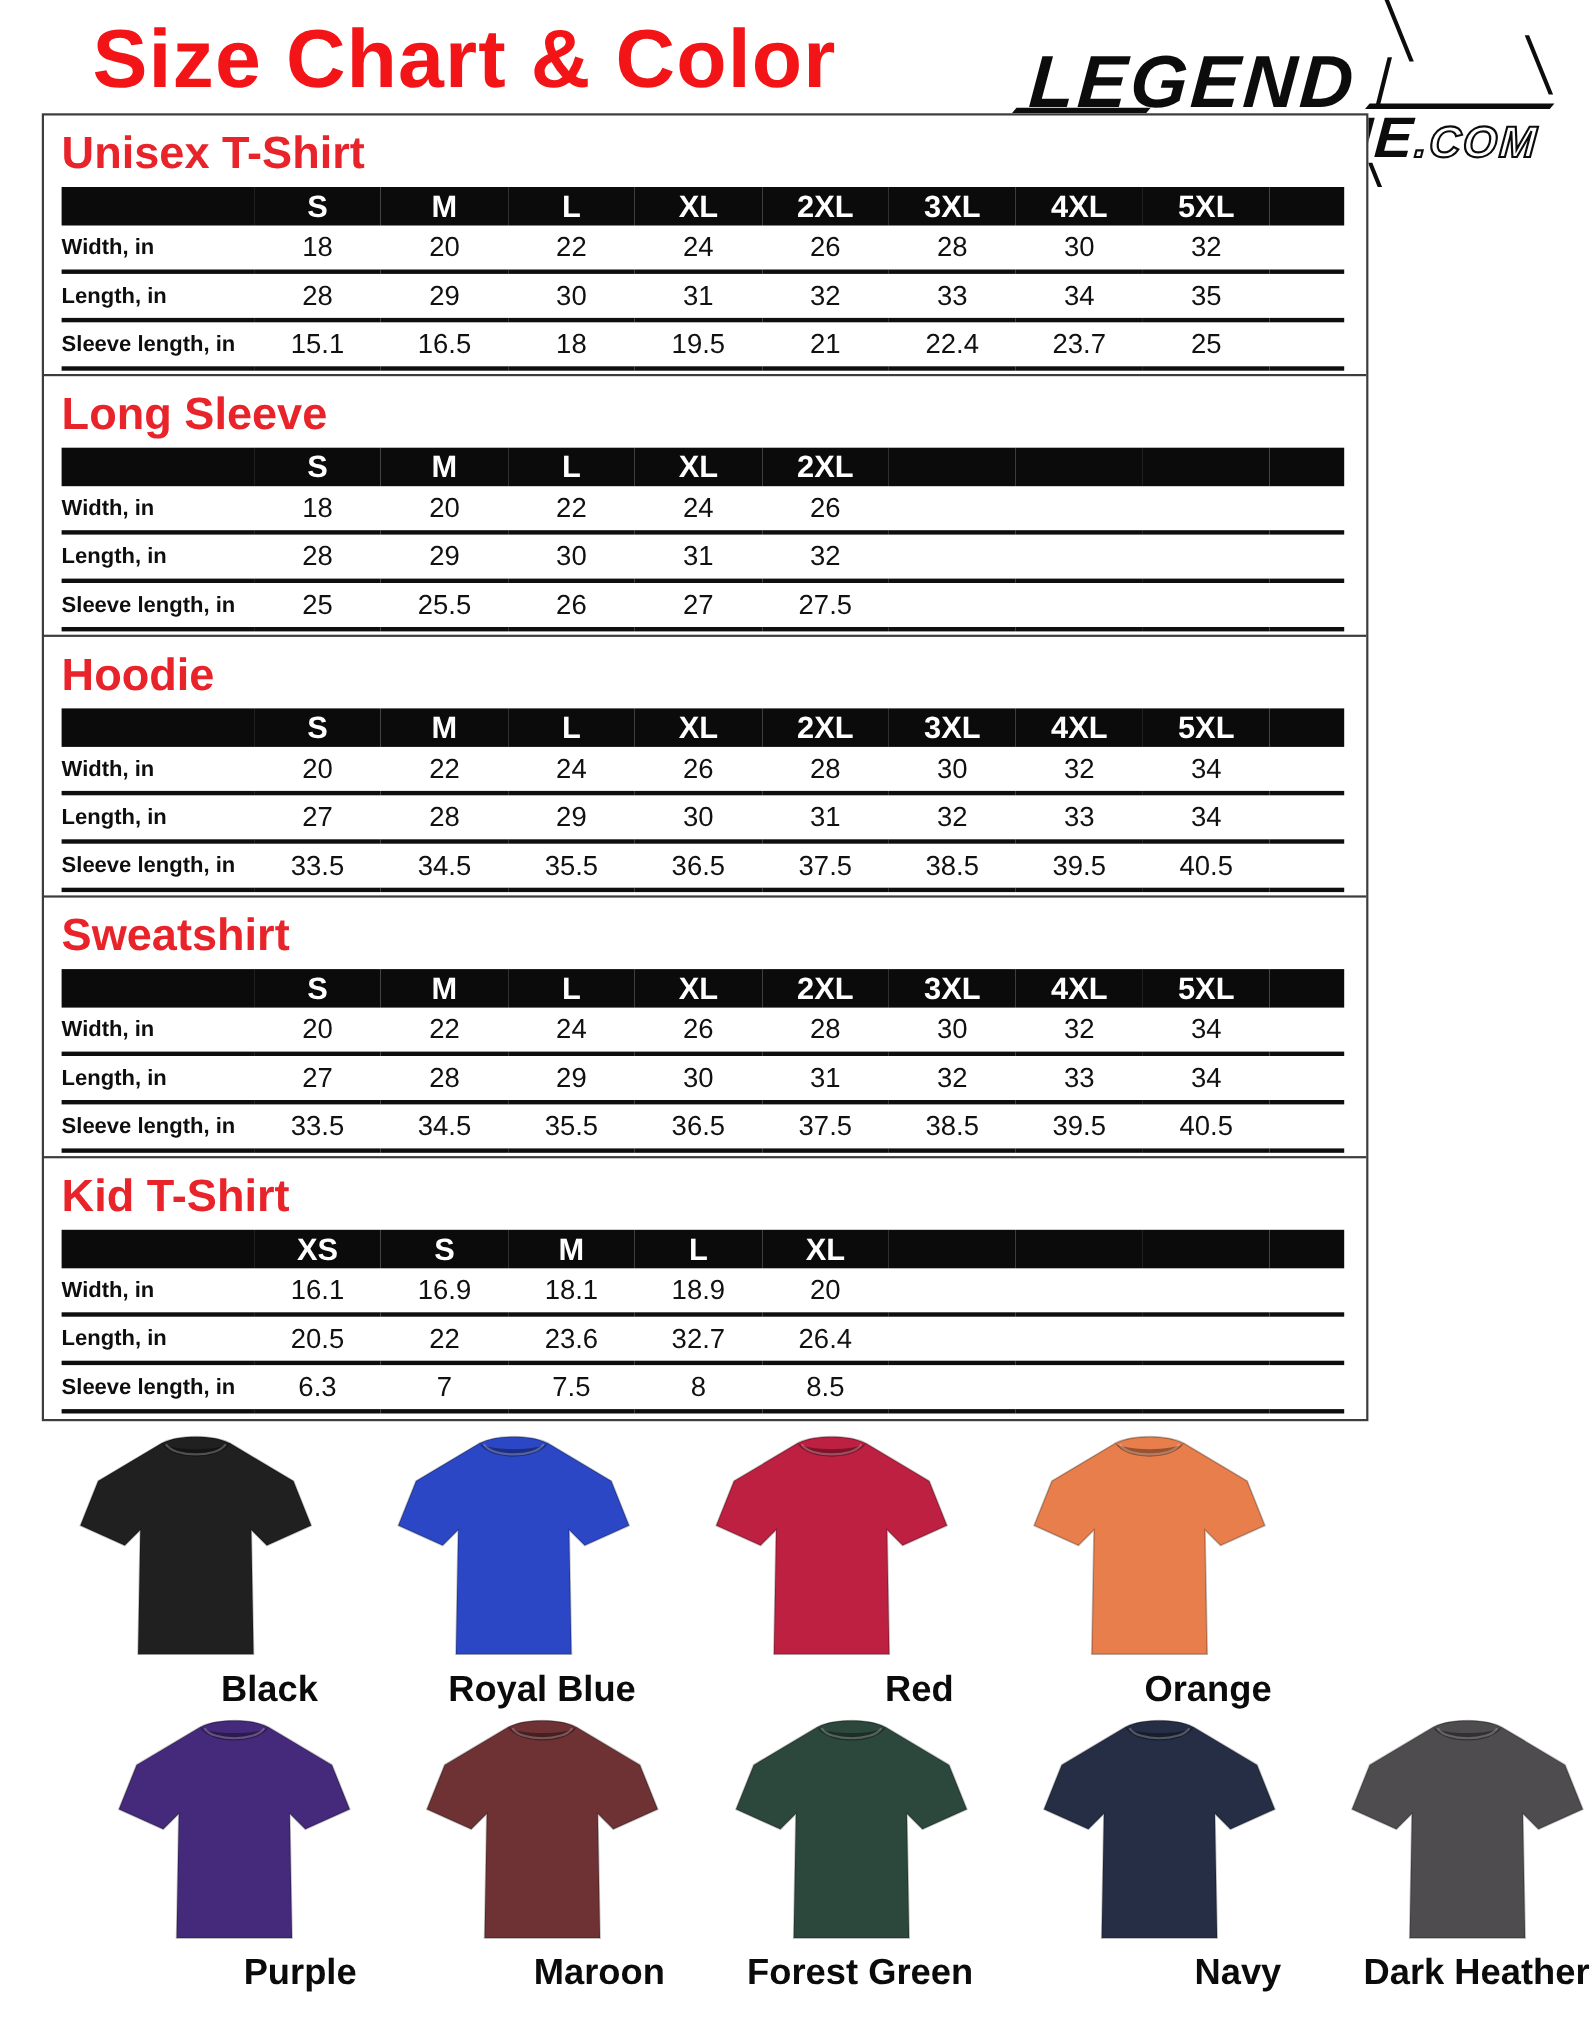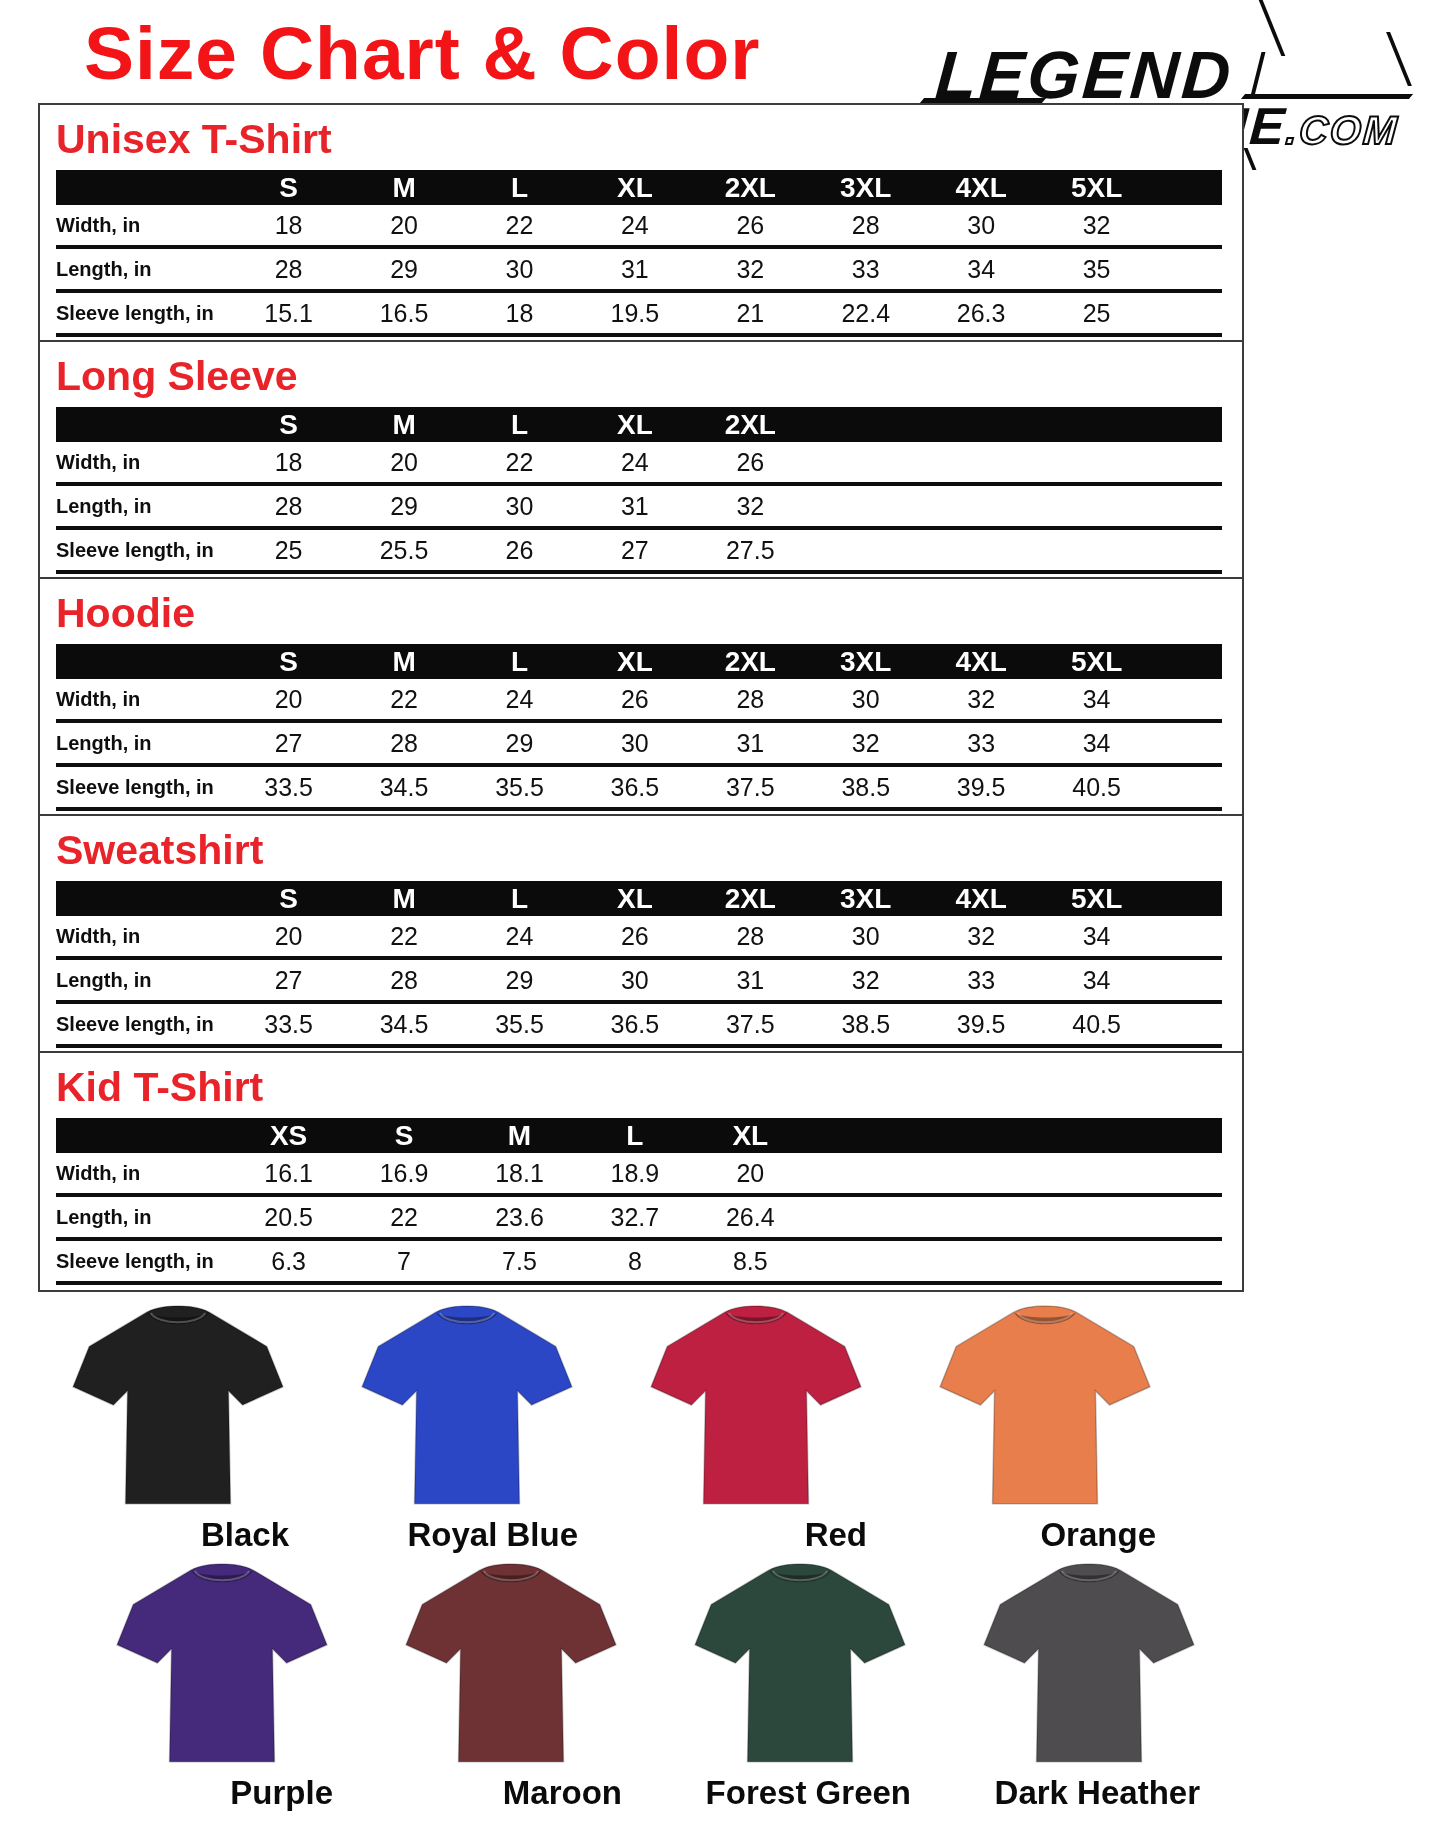--- a/index.html
+++ b/index.html
@@ -148,21 +148,21 @@
             <td></td>
           </tr>
           <tr>
             <th>Sleeve length, in</th>
             <td>15.1</td>
             <td>16.5</td>
             <td>18</td>
             <td>19.5</td>
             <td>21</td>
             <td>22.4</td>
-            <td>26.3</td>
+            <td>23.7</td>
             <td>25</td>
             <td></td>
           </tr>
         </tbody>
       </table>
     </div>
     <div class="section">
       <h2 class="section-title">Long Sleeve</h2>
       <table class="size-table">
         <colgroup>
@@ -518,20 +518,31 @@
   <path d="M79,10 C88,26 132,26 141,10 C132,17 88,17 79,10 Z" fill="rgba(0,0,0,0.35)"></path>
   <path d="M83,11 C91,23 129,23 137,11" fill="none" stroke="rgba(255,255,255,0.25)" stroke-width="2"></path>
 </svg>
         </div>
         <div class="swatch-label">Forest Green</div>
       </div>
       <div class="swatch-card">
         <div>
 <svg viewBox="0 0 220 210" xmlns="http://www.w3.org/2000/svg">
   <path d="M79,10 L22,44 L6,84 L46,102 L60,88 L58,200 L162,200 L160,88 L174,102 L214,84 L198,44 L141,10
+           C131,5 121,4 110,4 C99,4 89,5 79,10 Z" fill="#262e46" stroke="rgba(0,0,0,0.25)" stroke-width="1.5"></path>
+  <path d="M79,10 C88,26 132,26 141,10 C132,17 88,17 79,10 Z" fill="rgba(0,0,0,0.35)"></path>
+  <path d="M83,11 C91,23 129,23 137,11" fill="none" stroke="rgba(255,255,255,0.25)" stroke-width="2"></path>
+</svg>
+        </div>
+        <div class="swatch-label">Navy</div>
+      </div>
+      <div class="swatch-card">
+        <div>
+<svg viewBox="0 0 220 210" xmlns="http://www.w3.org/2000/svg">
+  <path d="M79,10 L22,44 L6,84 L46,102 L60,88 L58,200 L162,200 L160,88 L174,102 L214,84 L198,44 L141,10
            C131,5 121,4 110,4 C99,4 89,5 79,10 Z" fill="#4e4c4e" stroke="rgba(0,0,0,0.25)" stroke-width="1.5"></path>
   <path d="M79,10 C88,26 132,26 141,10 C132,17 88,17 79,10 Z" fill="rgba(0,0,0,0.35)"></path>
   <path d="M83,11 C91,23 129,23 137,11" fill="none" stroke="rgba(255,255,255,0.25)" stroke-width="2"></path>
 </svg>
         </div>
         <div class="swatch-label">Dark Heather</div>
       </div>
     </div>
   </div>
 

